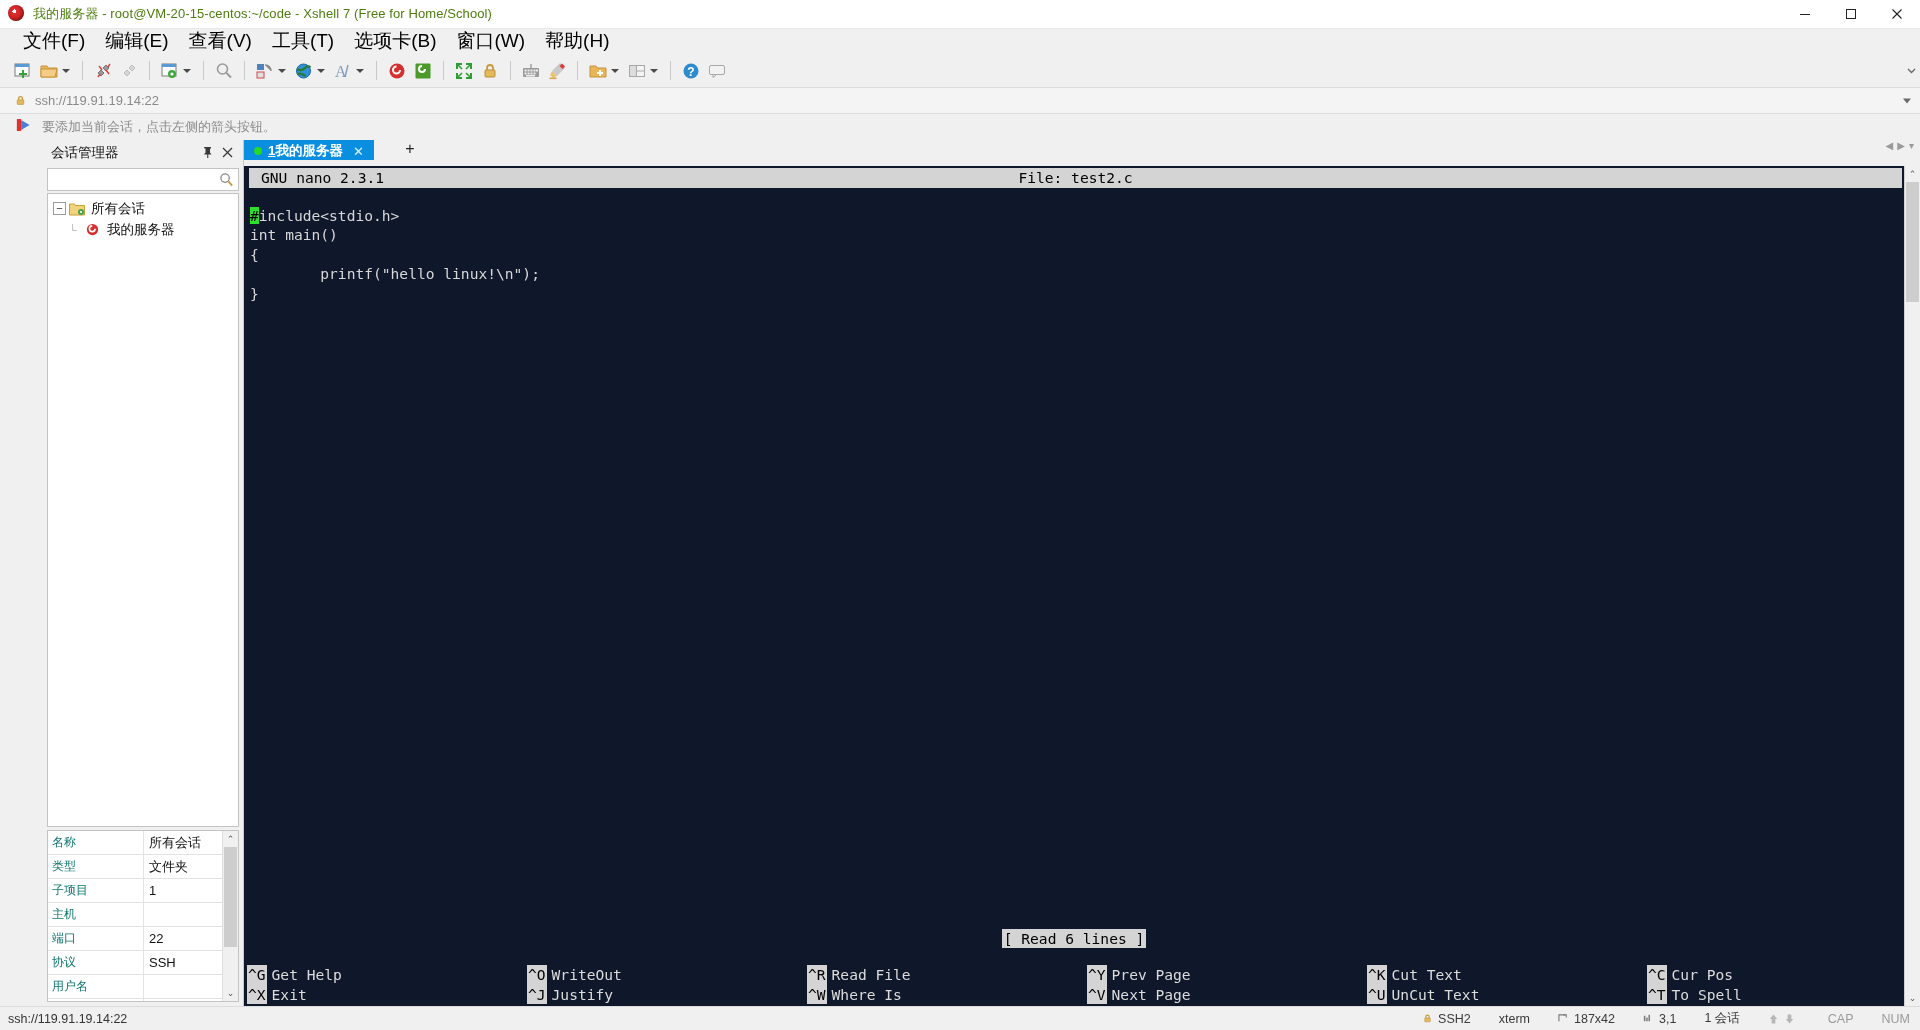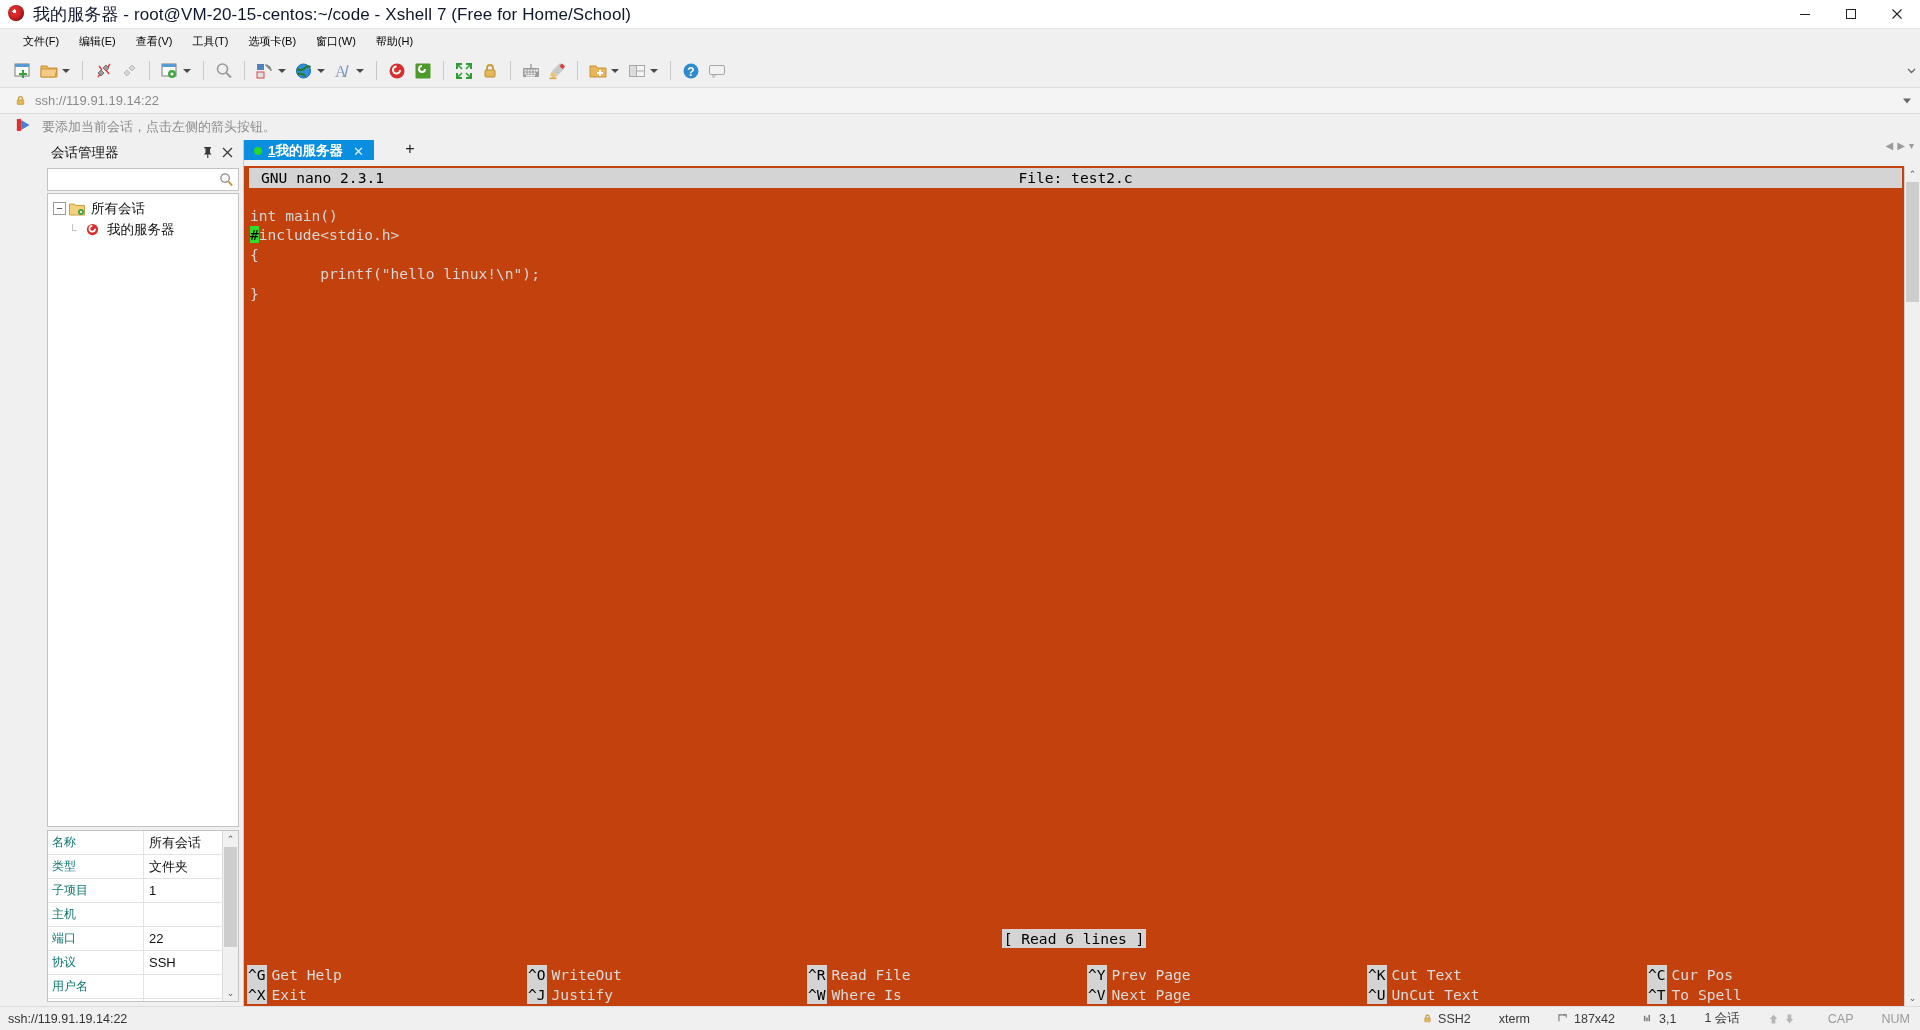--- a/index.html
+++ b/index.html
@@ -26,38 +26,38 @@
   .titlebar .app-icon {
     width: 18px; height: 18px; margin-left: 8px; margin-right: 7px;
     position: relative; flex: 0 0 auto;
   }
   .spiral {
     width: 16px; height: 16px; border-radius: 50%;
     background: radial-gradient(circle at 40% 40%, #ffffff 0%, #ffffff 14%, #e03030 15%, #c61f1f 55%, #9e1414 100%);
     box-shadow: inset -1px -1px 2px rgba(0,0,0,.35);
   }
   .titlebar .title-text {
-    font-size: 17px; color: #0f172a; white-space: nowrap;
+    font-size: 13px; color: #4d7c0f; white-space: nowrap;
     letter-spacing: .1px;
   }
   .win-buttons { margin-left: auto; display: flex; height: 29px; }
   .win-btn {
     width: 46px; height: 29px; display: flex; align-items: center; justify-content: center;
     font-size: 14px; color: #333;
   }
   .wb-glyph { display:block; }
 
   
   .menubar {
     height: 25px; min-height: 25px; background: #f0f0f0;
     display: flex; align-items: center; padding-left: 14px;
     border-bottom: 1px solid #f0f0f0;
   }
   .menu-item {
-    font-size: 11px; color: #000; padding: 3px 9px; margin-right: 2px;
+    font-size: 19px; color: #000; padding: 3px 9px; margin-right: 2px;
     white-space: nowrap; cursor: default;
   }
 
   
   .toolbar {
     height: 33px; min-height: 33px; background: #f0f0f0;
     display: flex; align-items: center; padding-left: 10px;
     position: relative;
   }
   .tb-item { display: flex; align-items: center; height: 26px; padding: 0 3px; }
@@ -170,21 +170,21 @@
   .tab .tab-close { margin-left: 10px; font-size: 13px; color: #dff0fb; }
   .tab-new {
     width: 22px; display: flex; align-items: center; justify-content: center;
     font-size: 16px; color: #222; background: #f0f0f0;
   }
   .tabstrip-right {
     margin-left: auto; display: flex; align-items: center; gap: 4px; padding-right: 6px; color: #9a9a9a; font-size: 10px;
   }
   .term-wrap { flex: 1 1 auto; display: flex; min-height: 0; background: #000; }
   .terminal {
-    flex: 1 1 auto; background: #c2410c; color: #d8d8d8;
+    flex: 1 1 auto; background: #0f172a; color: #d8d8d8;
     font-family: "DejaVu Sans Mono", "Liberation Mono", monospace;
     font-size: 14.6px; line-height: 19.4px;
     position: relative; overflow: hidden; min-width: 0;
     padding-left: 3px;
   }
   .nano-top {
     background: #d4d4d4; color: #000; height: 20px; display: flex; align-items: center;
     position: relative; margin: 2px 2px 0 2px;
   }
   .nano-top .nt-left { padding-left: 12px; }
@@ -594,22 +594,22 @@
       </div>
 
       <div class="term-wrap">
         <div class="terminal">
           <div class="nano-top">
             <span class="nt-left">GNU nano 2.3.1</span>
             <span class="nt-center">File: test2.c</span>
           </div>
 
           <div class="code-area">
+            <div class="code-line"><span class="cursor-blk">#</span><span>include&lt;stdio.h&gt;</span></div>
             <div class="code-line"><span>int main()</span></div>
-            <div class="code-line"><span class="cursor-blk">#</span><span>include&lt;stdio.h&gt;</span></div>
             <div class="code-line"><span>{</span></div>
             <div class="code-line"><span>        printf("hello linux!\n");</span></div>
             <div class="code-line"><span>}</span></div>
           </div>
 
           <div class="nano-status">
             <span>[ Read 6 lines ]</span>
           </div>
 
           <div class="nano-keys">

